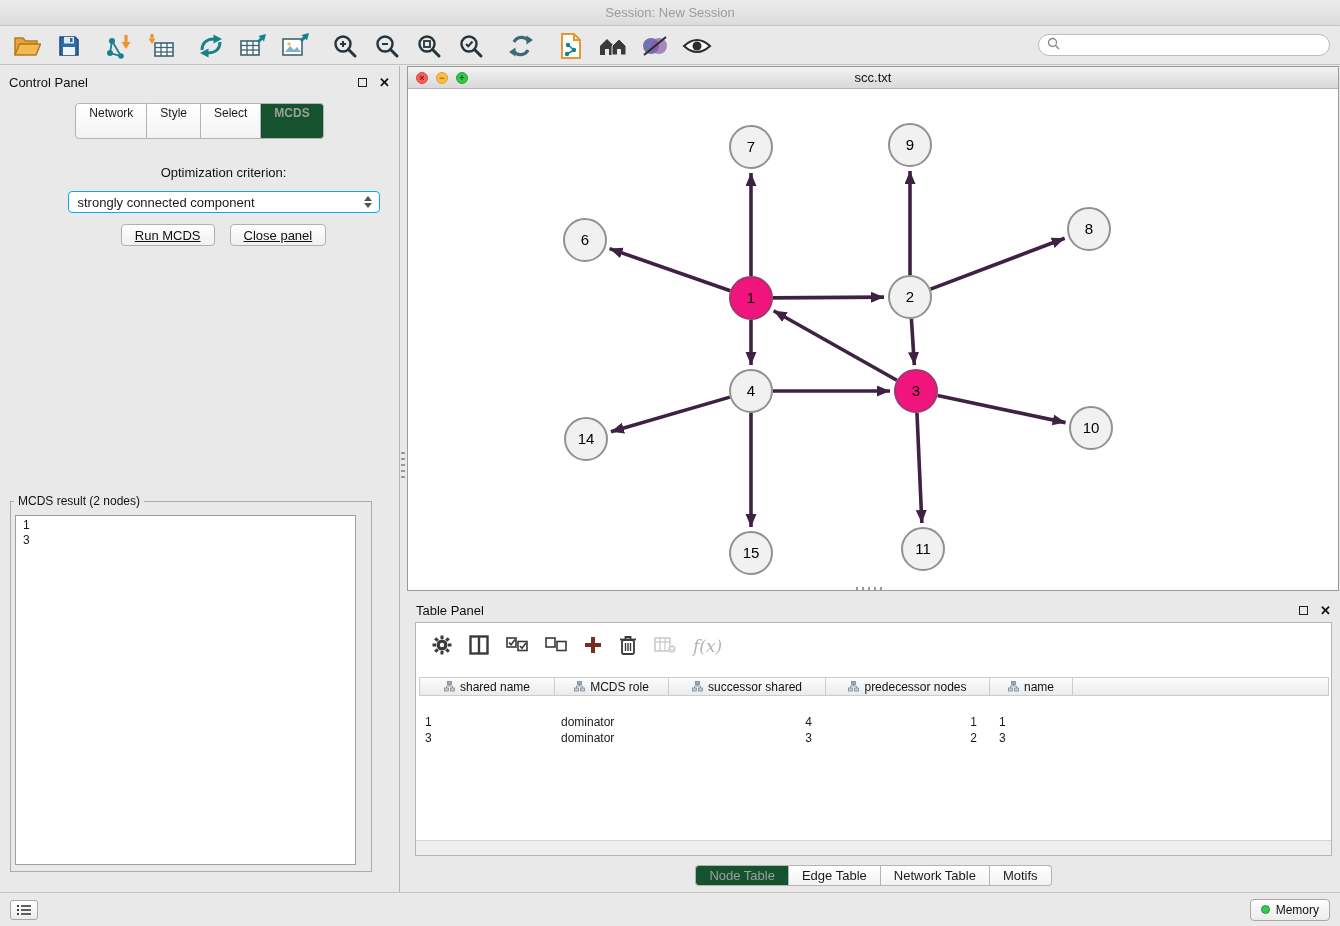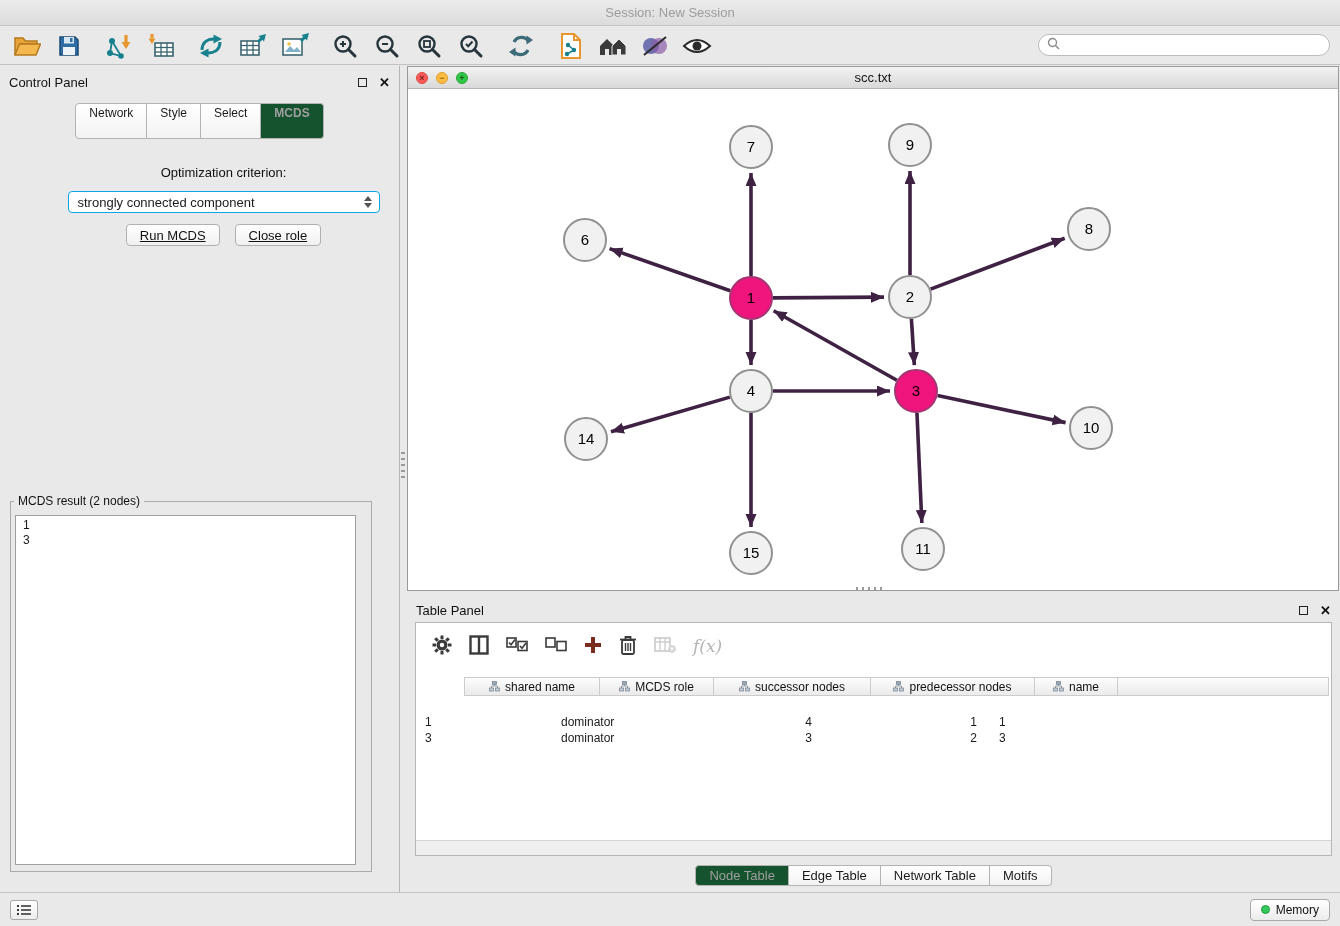--- a/index.html
+++ b/index.html
@@ -57,21 +57,21 @@
   
   .vsplit-handle{position:absolute;left:401px;top:452px;width:4px;height:26px;background:repeating-linear-gradient(to bottom,#9a9a9a 0 2px,transparent 2px 6px);}
   .hsplit-handle{position:absolute;left:856px;top:587px;width:26px;height:4px;background:repeating-linear-gradient(to right,#9a9a9a 0 2px,transparent 2px 6px);}
 
   
   .table-panel{position:absolute;left:407px;top:594px;width:933px;height:298px;}
   .tp-inner{position:absolute;left:8px;right:8px;top:28px;height:234px;background:#fff;border:1px solid #b6b6b6;}
   .tp-toolbar{height:46px;display:flex;align-items:center;gap:17px;padding-left:16px;}
   .fx{font-family:"DejaVu Serif",serif;font-style:italic;font-size:17px;color:#b3b3b3;}
   .tp-table{margin-top:8px;}
-  .thead{display:flex;height:37px;padding-left:45px;}
+  .thead{display:flex;height:37px;}
   .th{display:flex;align-items:center;justify-content:center;gap:5px;font-size:12px;color:#111;background:linear-gradient(#fcfcfc,#ebebeb);border:1px solid #cccccc;margin-left:-1px;height:19px;}
   .th:first-child{margin-left:3px;}
   .th.filler{flex:1;margin-right:2px;}
   .tbody{margin-left:3px;}
   .tr{display:flex;height:16px;}
   .td{font-size:12px;line-height:16px;padding:0 16px 0 6px;white-space:nowrap;overflow:hidden;}
   .tp-hscroll{position:absolute;left:0;right:0;bottom:0;height:15px;background:#efefef;border-top:1px solid #d5d5d5;}
   .tp-tabs{position:absolute;left:0;right:0;top:271px;display:flex;justify-content:center;}
   .tp-tab{height:21px;line-height:19px;padding:0 13px;font-size:13px;background:linear-gradient(#fff,#f3f3f3);border:1px solid #b3b3b3;border-left:none;color:#1a1a1a;}
   .tp-tab:first-child{border-left:1px solid #b3b3b3;border-radius:4px 0 0 4px;}
@@ -264,21 +264,21 @@
     <div class="opt-label">Optimization criterion:</div>
     <div class="cp-select">
       <span>strongly connected component</span>
       <span class="stepper">
           <i class="up"></i>
           <i class="down"></i>
         </span>
     </div>
     <div class="cp-buttons">
       <button class="btn">Run MCDS</button>
-      <button class="btn">Close role</button>
+      <button class="btn">Close panel</button>
     </div>
   </div>
   <fieldset class="result-group">
     <legend>MCDS result (2 nodes)</legend>
     <div class="result-box">
         <div class="result-line">1</div>
         <div class="result-line">3</div>
       </div>
   </fieldset>
 </div>
@@ -442,21 +442,21 @@
             </svg>
             <span>MCDS role</span>
           </div>
           <div class="th" style="width: 158px;">
             <svg width="11" height="11" viewBox="0 0 11 11">
               <rect x="3.5" y="0.5" width="4" height="3" fill="#9aa7b5" stroke="#7d8a98" stroke-width="0.8"></rect>
               <rect x="0.5" y="7" width="4" height="3" fill="#c6cfd8" stroke="#7d8a98" stroke-width="0.8"></rect>
               <rect x="6.5" y="7" width="4" height="3" fill="#c6cfd8" stroke="#7d8a98" stroke-width="0.8"></rect>
               <path d="M5.5 3.5 v1.5 M2.5 7 v-2 h6 v2" fill="none" stroke="#7d8a98" stroke-width="0.8"></path>
             </svg>
-            <span>successor nodes</span>
+            <span>successor shared</span>
           </div>
           <div class="th" style="width: 165px;">
             <svg width="11" height="11" viewBox="0 0 11 11">
               <rect x="3.5" y="0.5" width="4" height="3" fill="#9aa7b5" stroke="#7d8a98" stroke-width="0.8"></rect>
               <rect x="0.5" y="7" width="4" height="3" fill="#c6cfd8" stroke="#7d8a98" stroke-width="0.8"></rect>
               <rect x="6.5" y="7" width="4" height="3" fill="#c6cfd8" stroke="#7d8a98" stroke-width="0.8"></rect>
               <path d="M5.5 3.5 v1.5 M2.5 7 v-2 h6 v2" fill="none" stroke="#7d8a98" stroke-width="0.8"></path>
             </svg>
             <span>predecessor nodes</span>
           </div>

